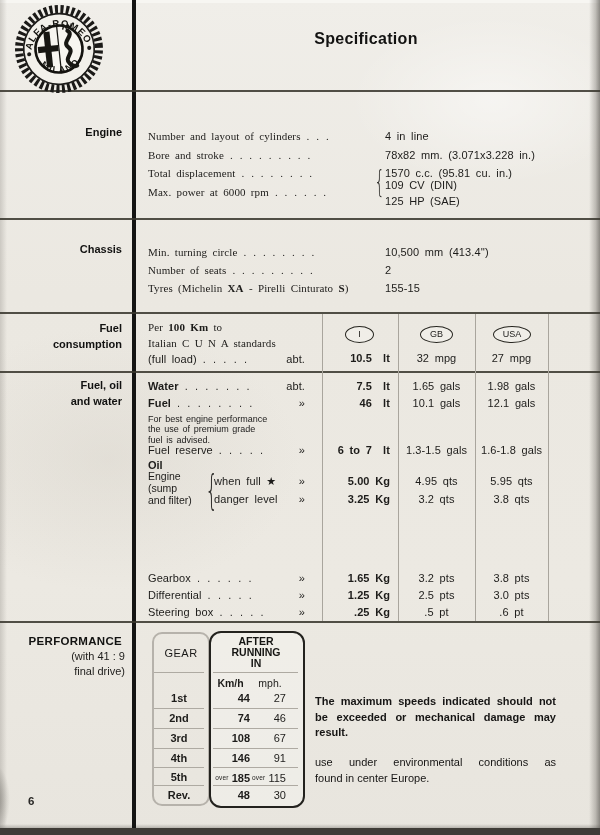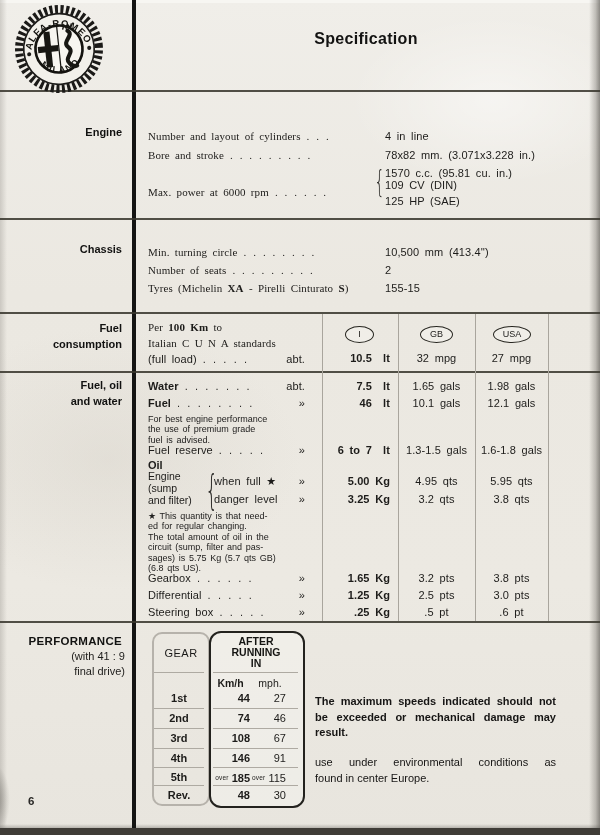--- a/index.html
+++ b/index.html
@@ -110,20 +110,21 @@
   <div class="slabel" style="top:126px">Engine</div>
   <div class="srow" style="top:130px">
     <span class="lce"><span>Number and layout of cylinders</span><span class="dots">. . .</span></span>
     <span class="vce">4 in line</span>
   </div>
   <div class="srow" style="top:149px">
     <span class="lce"><span>Bore and stroke</span><span class="dots">. . . . . . . . .</span></span>
     <span class="vce">78x82 mm. (3.071x3.228 in.)</span>
   </div>
   <div class="srow" style="top:167px">
+    <span class="lce"><span>Total displacement</span><span class="dots">. . . . . . . .</span></span>
     <span class="vce">1570 c.c. (95.81 cu. in.)</span>
   </div>
   <div class="srow" style="top:186px">
     <span class="lce"><span>Max. power at 6000 rpm</span><span class="dots">. . . . . .</span></span>
     <span class="brace" style="left:222px;top:-11px;font-size:30px;transform:scaleX(.55)">{</span>
     <span class="vce" style="top:-7px">109 CV (DIN)</span>
     <span class="vce" style="top:9px">125 HP (SAE)</span>
   </div>
 
   <div class="slabel" style="top:243px">Chassis</div>
@@ -199,28 +200,20 @@
     <span class="ci">5.00 Kg</span>
     <span class="cgb">4.95 qts</span>
     <span class="cusa">5.95 qts</span>
   </div>
   <div class="trow" style="top:493px">
     <span class="lc2"><span style="margin-left:66px">danger level</span><span class="sfx">»</span></span>
     <span class="ci">3.25 Kg</span>
     <span class="cgb">3.2 qts</span>
     <span class="cusa">3.8 qts</span>
   </div>
-  <div class="note" style="top:511px">
-    <div>★ This quantity is that need-</div>
-    <div>ed for regular changing.</div>
-    <div>The total amount of oil in the</div>
-    <div>circuit (sump, filter and pas-</div>
-    <div>sages) is 5.75 Kg (5.7 qts GB)</div>
-    <div>(6.8 qts US).</div>
-  </div>
   <div class="trow" style="top:572px">
     <span class="lc2"><span>Gearbox</span><span class="dots">. . . . . .</span><span class="sfx">»</span></span>
     <span class="ci">1.65 Kg</span>
     <span class="cgb">3.2 pts</span>
     <span class="cusa">3.8 pts</span>
   </div>
   <div class="trow" style="top:589px">
     <span class="lc2"><span>Differential</span><span class="dots">. . . . .</span><span class="sfx">»</span></span>
     <span class="ci">1.25 Kg</span>
     <span class="cgb">2.5 pts</span>

